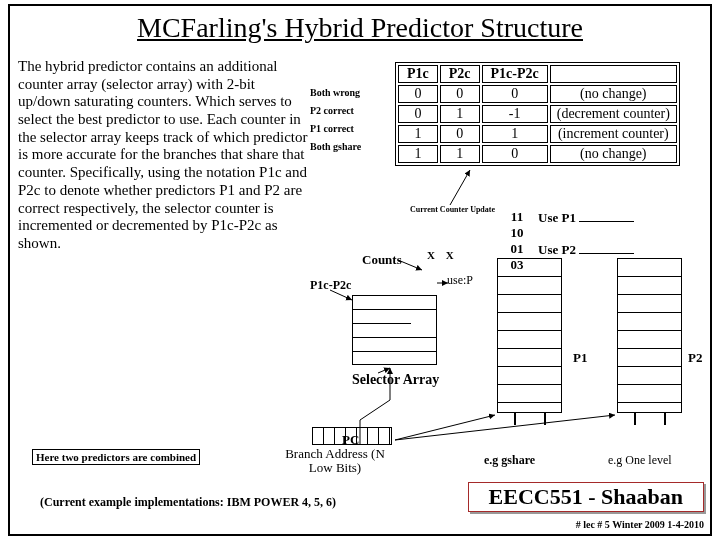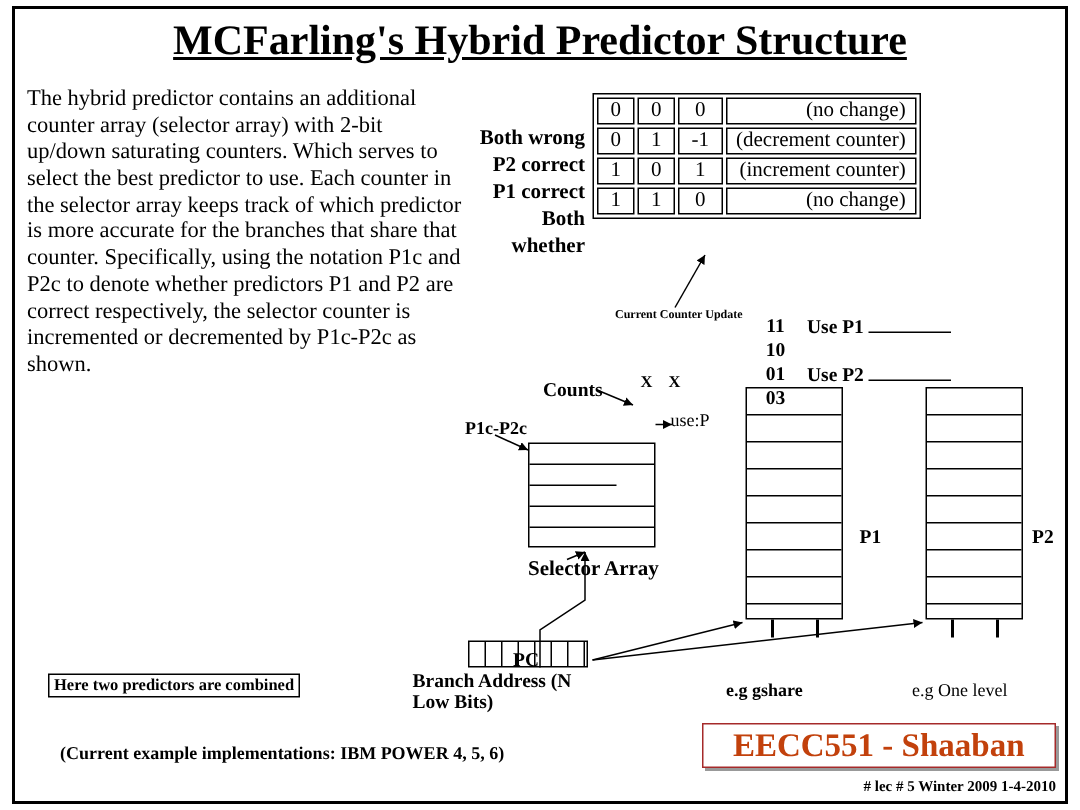--- a/index.html
+++ b/index.html
@@ -1,40 +1,40 @@
 <!DOCTYPE html>
 <html><head>
 <meta charset="utf-8">
 <style>
   *{box-sizing:border-box;margin:0;padding:0}
   body{width:720px;height:540px;background:#fff;font-family:"Times New Roman",Times,serif;color:#000;position:relative;overflow:hidden}
   .frame{position:absolute;left:8px;top:4px;right:8px;bottom:4px;border:2.5px solid #000}
-  .title{font-size:28px;font-weight:bold;text-align:center;padding:6px 0 0;text-decoration:underline}
+  .title{font-size:28px;font-weight:normal;text-align:center;padding:6px 0 0;text-decoration:underline}
   .body-text{position:absolute;left:18px;top:58px;width:290px;font-size:15px;line-height:1.18}
-  .row-labels{position:absolute;left:310px;top:84px;width:80px;font-size:14px;font-weight:bold;text-align:right;line-height:18px}
+  .row-labels{position:absolute;left:310px;top:84px;width:80px;font-size:10px;font-weight:bold;text-align:left;line-height:18px}
   .table{position:absolute;left:395px;top:62px;border:1px solid #000;font-size:14px}
   .table th,.table td{border:1px solid #000;padding:0 8px;text-align:center;font-weight:normal;height:18px}
   .table th{font-weight:bold}
-  .table .note{text-align:right;padding:0 6px}
+  .table .note{text-align:center;padding:0 6px}
   .scu{position:absolute;left:410px;top:205px;font-size:8px;font-weight:bold}
   .counts{position:absolute;left:362px;top:252px;font-size:13px;font-weight:bold}
   .xx{position:absolute;left:427px;top:249px;font-size:11px;font-weight:bold;letter-spacing:4px}
   .plcp2c{position:absolute;left:310px;top:278px;font-size:12px;font-weight:bold}
   .usep{position:absolute;left:447px;top:273px;font-size:12px;font-weight:normal}
   .state{position:absolute;left:507px;top:209px;font-size:13px;font-weight:bold;line-height:16px;text-align:center;width:20px}
   .use-lbl{position:absolute;left:538px;top:210px;font-size:13px;font-weight:bold}
   .ul{border-bottom:1px solid #000;display:inline-block;width:55px}
   .sel-lbl{position:absolute;left:352px;top:372px;font-size:14px;font-weight:bold}
   .pc-lbl{position:absolute;left:342px;top:432px;font-size:13px;font-weight:bold}
   .hint-l{position:absolute;left:32px;top:449px;font-size:11px;font-weight:bold;border:1px solid #000;padding:1px 3px}
-  .ba-lbl{position:absolute;left:275px;top:447px;font-size:13px;font-weight:bold;width:120px;line-height:14px}
+  .ba-lbl{position:absolute;left:275px;top:447px;font-size:13px;font-weight:normal;text-align:center;width:120px;line-height:14px}
   .eg1{position:absolute;left:484px;top:453px;font-size:12px;font-weight:bold}
   .eg2{position:absolute;left:608px;top:453px;font-size:12px;font-weight:normal}
   .impl{position:absolute;left:40px;top:495px;font-size:12px;font-weight:bold}
-  .course{position:absolute;right:16px;bottom:28px;font-size:22px;font-weight:bold;color:#c2410c;background:#fff;padding:1px 20px;border:1px solid #a52a2a;box-shadow:2px 2px 0 #999}
+  .course{position:absolute;right:16px;bottom:28px;font-size:22px;font-weight:bold;color:#000000;background:#fff;padding:1px 20px;border:1px solid #a52a2a;box-shadow:2px 2px 0 #999}
   .lec{position:absolute;right:16px;bottom:10px;font-size:10px;font-weight:bold}
   .p-lbl{position:absolute;font-size:13px;font-weight:bold}
   .box-sel{position:absolute;left:352px;top:295px;width:85px;height:70px;border:1px solid #000}
   .box-sel .r{height:14px;border-bottom:1px solid #000}
   .box-sel .r2{height:14px;width:70%;border-bottom:1px solid #000}
   .box-p1{position:absolute;left:497px;top:258px;width:65px;height:155px;border:1px solid #000}
   .box-p1 .r{height:18px;border-bottom:1px solid #000}
   .box-p2{position:absolute;left:617px;top:258px;width:65px;height:155px;border:1px solid #000}
   .box-p2 .r{height:18px;border-bottom:1px solid #000}
   .box-pc{position:absolute;left:312px;top:427px;width:80px;height:18px;border:1px solid #000}
@@ -47,25 +47,31 @@
 <div class="frame">
   <div class="title">MCFarling's Hybrid Predictor Structure</div>
 </div>
 
 <div class="body-text">The hybrid predictor contains an additional counter array (selector array) with 2-bit up/down saturating counters. Which serves to select the best predictor to use. Each counter in the selector array keeps track of which predictor is more accurate for the branches that share that counter. Specifically, using the notation P1c and P2c to denote whether predictors P1 and P2 are correct respectively, the selector counter is incremented or decremented by P1c-P2c as shown.</div>
 
 <div class="row-labels">
   <div>Both wrong</div>
   <div>P2 correct</div>
   <div>P1 correct</div>
-  <div>Both whether</div>
+  <div>Both gshare</div>
 </div>
 
 <table class="table">
   <tbody>
+      <tr>
+    <th>P1c</th>
+    <th>P2c</th>
+    <th>P1c-P2c</th>
+    <th></th>
+  </tr>
   <tr>
         <td>0</td>
         <td>0</td>
         <td>0</td>
         <td class="note">(no change)</td>
       </tr>
   <tr>
         <td>0</td>
         <td>1</td>
         <td>-1</td>

